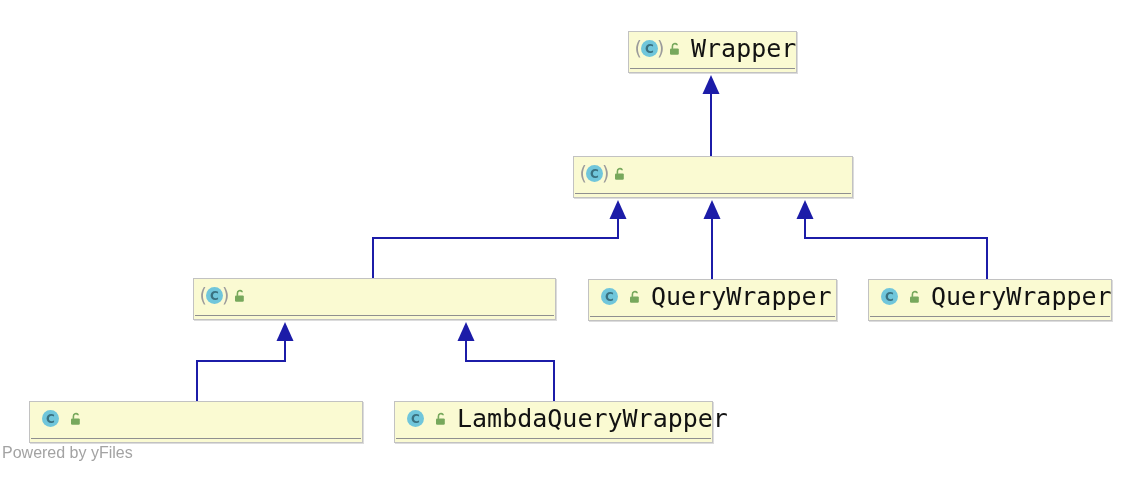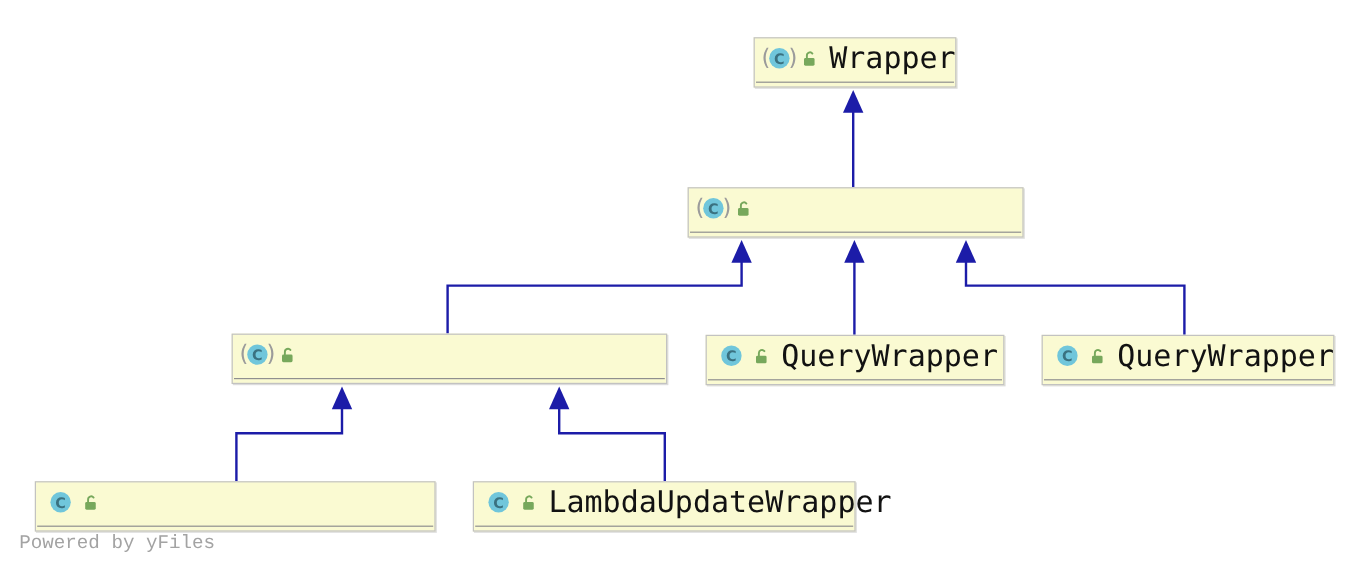--- a/index.html
+++ b/index.html
@@ -39,22 +39,22 @@
     display:flex;align-items:center;justify-content:center;
     font-family:"DejaVu Sans",sans-serif;font-size:12px;font-weight:bold;
     color:var(--letter);flex:0 0 17px;
   }
   .lock{margin-left:4px;flex:0 0 14px;}
   .class-label{
     margin-left:10px;font-family:"DejaVu Sans Mono",monospace;
     font-size:25px;color:var(--text);line-height:1;
   }
   .watermark{
-    position:absolute;left:16px;top:444px;
-    font-family:Liberation Mono, monospace;font-size:16px;color:var(--watermark);
+    position:absolute;left:2px;top:444px;
+    font-family:Liberation Sans, sans-serif;font-size:16px;color:var(--watermark);
   }
 </style>
 </head>
 <body>
 
 <div class="canvas">
   <svg class="edges" width="1134" height="477" xmlns="http://www.w3.org/2000/svg">
       <g>
         <polyline points="711,156 711,93"></polyline>
         <polygon points="711,75 702.5,94 719.5,94"></polygon>
@@ -160,16 +160,16 @@
     <div class="node concrete" style="left: 394px; top: 401px; width: 319px; height: 42px;">
       <span class="icon-wrap">
         <span class="paren">(</span>
         <span class="circle">C</span>
         <span class="paren">)</span>
       </span>
       <svg class="lock" width="14" height="14" viewBox="0 0 14 14">
         <rect x="3" y="6.4" width="8.8" height="6.4" rx="1.2" fill="#77a85c"></rect>
         <path d="M5.4 6.2 L5.4 4.4 A2.6 2.6 0 0 1 10 2.6" fill="none" stroke="#77a85c" stroke-width="1.6" stroke-linecap="round"></path>
       </svg>
-      <span class="class-label">LambdaUpdateWrapper</span>
+      <span class="class-label">LambdaQueryWrapper</span>
       <div class="divider"></div>
     </div>
   </div>
 
 </body></html>

